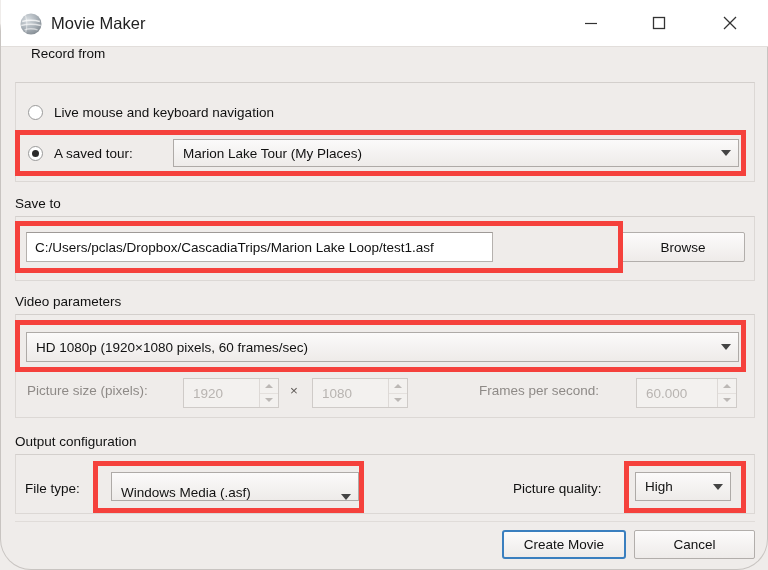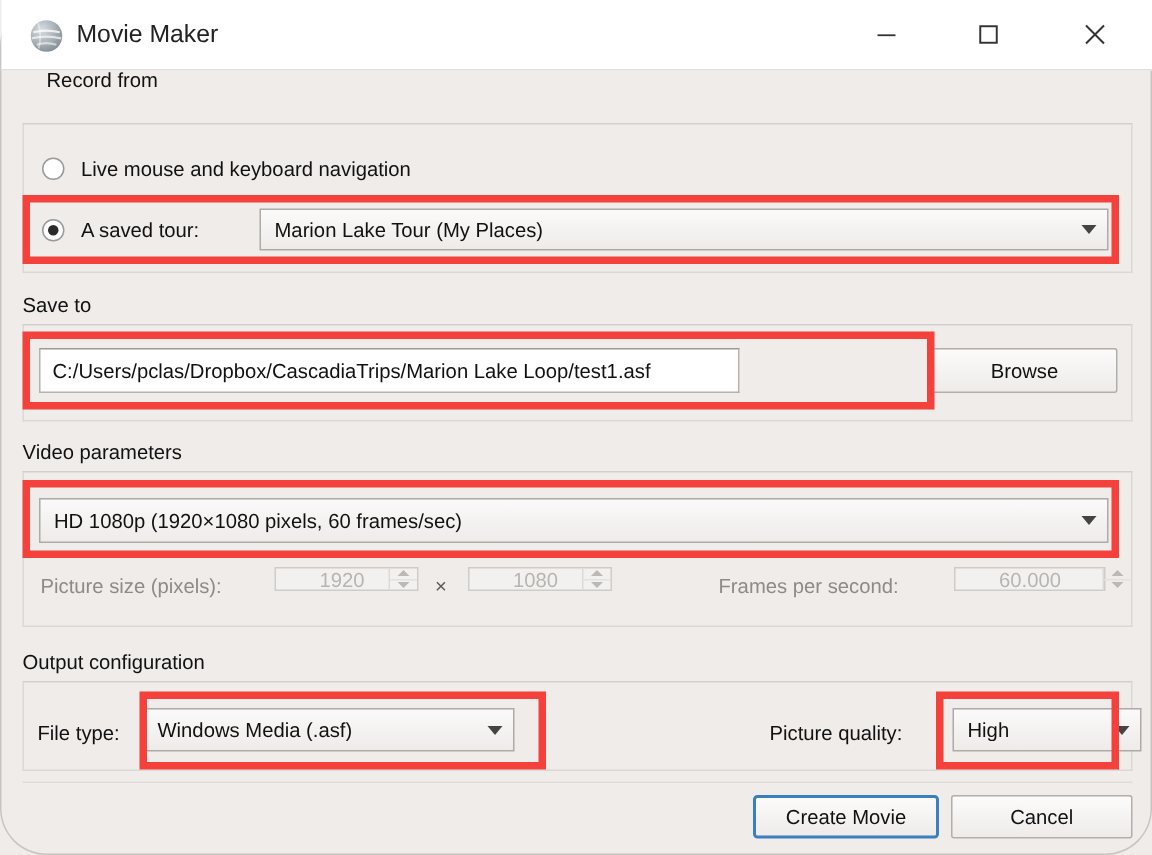--- a/index.html
+++ b/index.html
@@ -188,27 +188,26 @@
     cursor: default;
   }
   .button.default {
     border: 2px solid #3a7fbf;
     border-radius: 3px;
   }
 
   
   .spin {
     position: absolute;
-    height: 16px;
+    height: 30px;
     background: #f3f1ef;
     border: 1px solid #cfcbc8;
     box-sizing: border-box;
     display: flex;
     align-items: stretch;
-    padding-left: 20px;
   }
   .spin .spin-val {
     flex: 1 1 auto;
     display: flex;
     align-items: center;
     padding-left: 9px;
     font-size: 13.5px;
     color: #b8b4b1;
     white-space: nowrap;
   }
@@ -386,32 +385,32 @@
           <span class="tri-dn"></span>
         </span>
     </span>
   </div>
 
   <div class="group-label" style="left:14px; top:434px;">Output configuration</div>
   <div class="panel" style="left:14px; top:454px; width:740px; height:60px;"></div>
 
   <div class="static-label" style="left:24px; top:481px;">File type:</div>
 
-  <div class="combo" style="left:94px; top:472px; width:248px; height:29px;">
+  <div class="combo" style="left:110px; top:472px; width:248px; height:29px;align-items:flex-end;">
     <span class="combo-text">Windows Media (.asf)</span>
     <span class="combo-arrow">
       <span class="caret"></span>
     </span>
   </div>
 
   <div class="redbox" style="left:92px; top:461px; width:271px; height:52px;"></div>
 
   <div class="static-label" style="left:512px; top:481px;">Picture quality:</div>
 
-  <div class="combo" style="left:634px; top:472px; width:126px; height:29px;">
+  <div class="combo" style="left:634px; top:472px; width:96px; height:29px;">
     <span class="combo-text">High</span>
     <span class="combo-arrow">
       <span class="caret"></span>
     </span>
   </div>
 
   <div class="redbox" style="left:623px; top:461px; width:122px; height:52px;"></div>
 
   <div class="footer-sep" style="top:521px;"></div>
 

